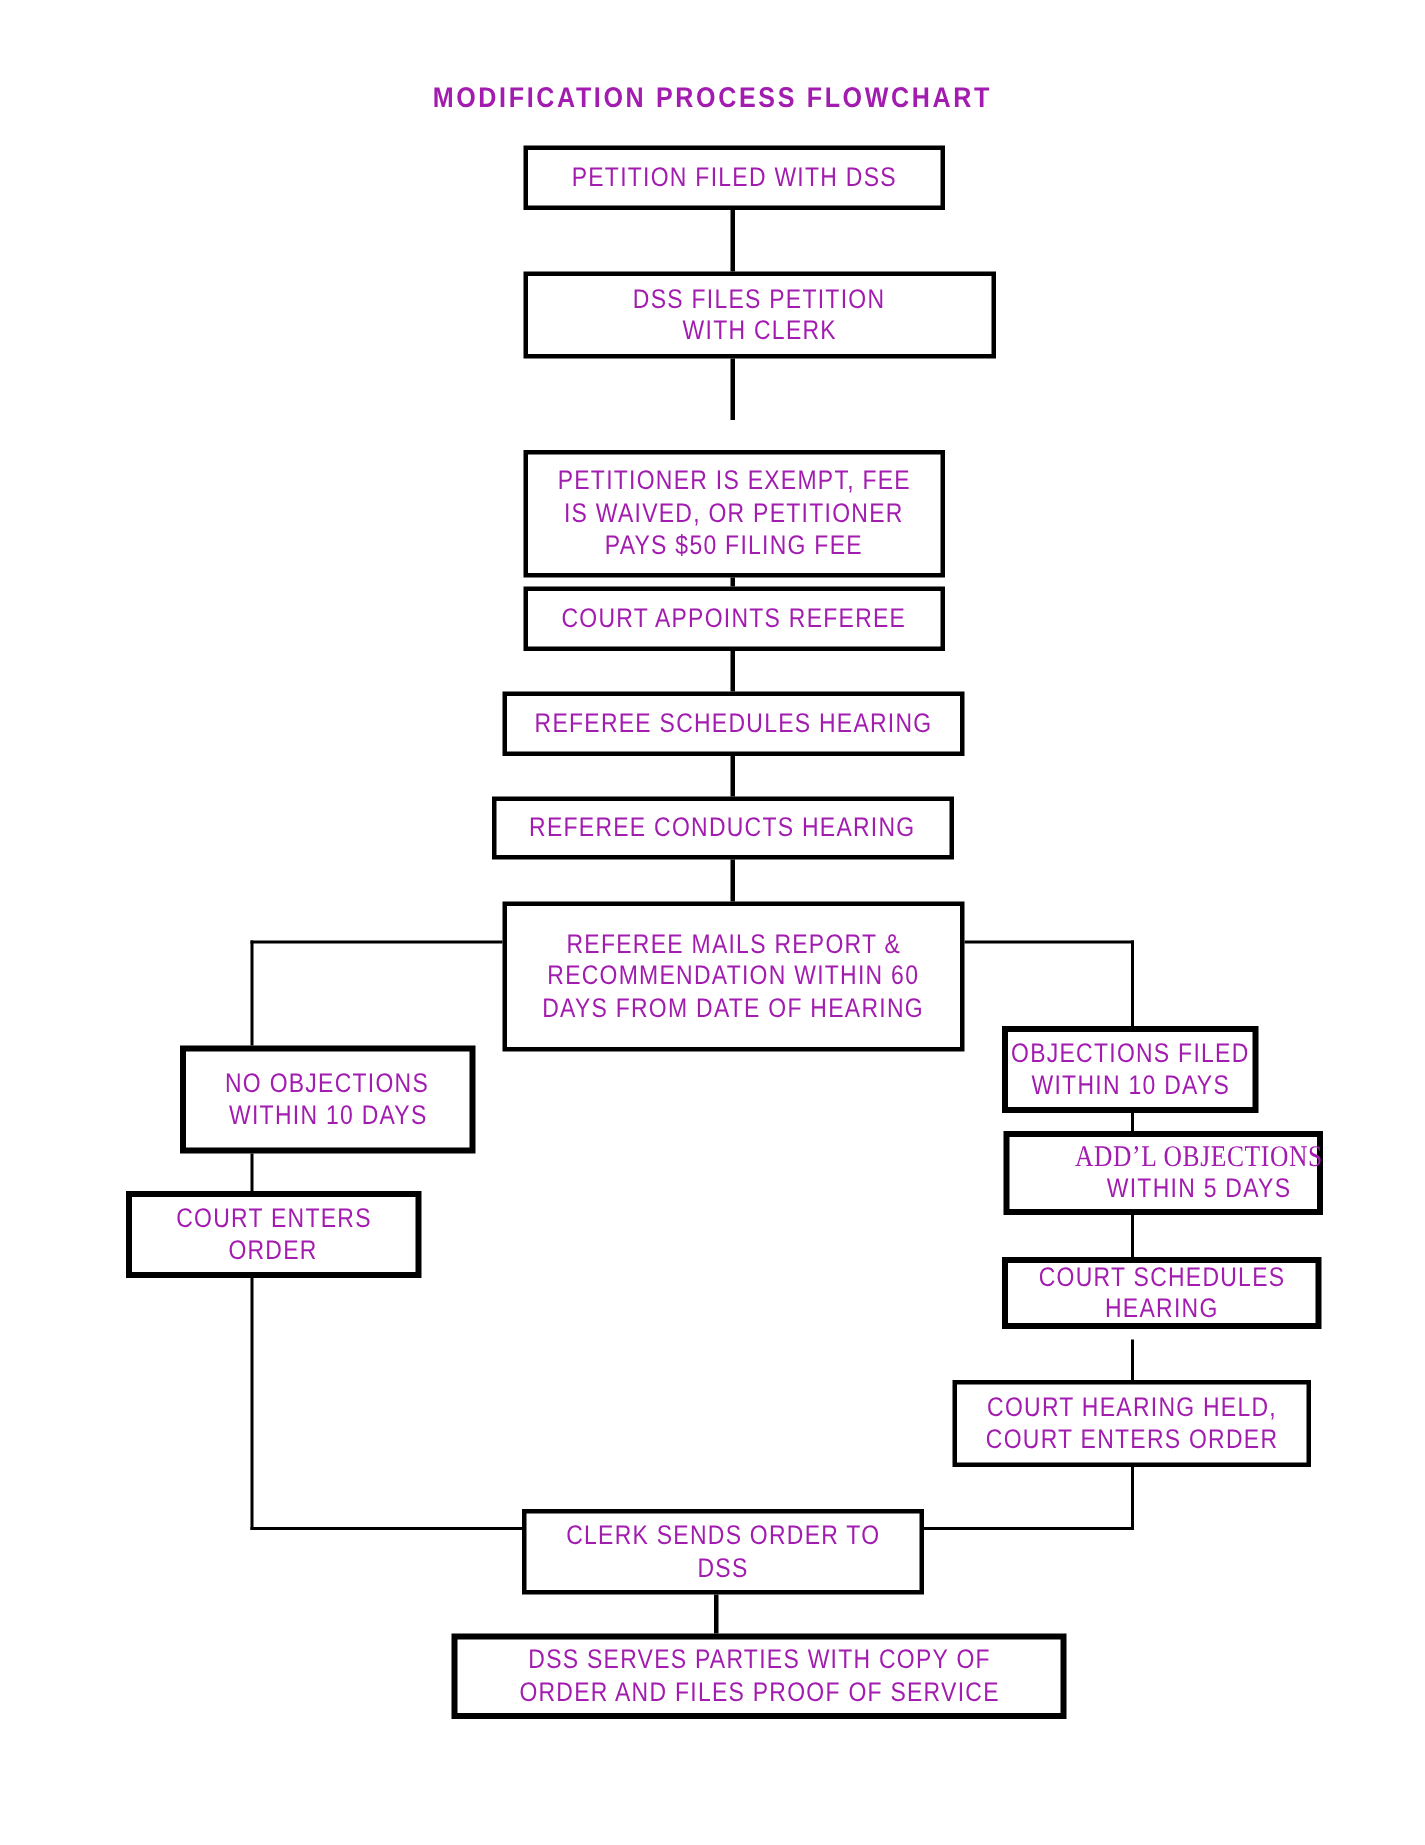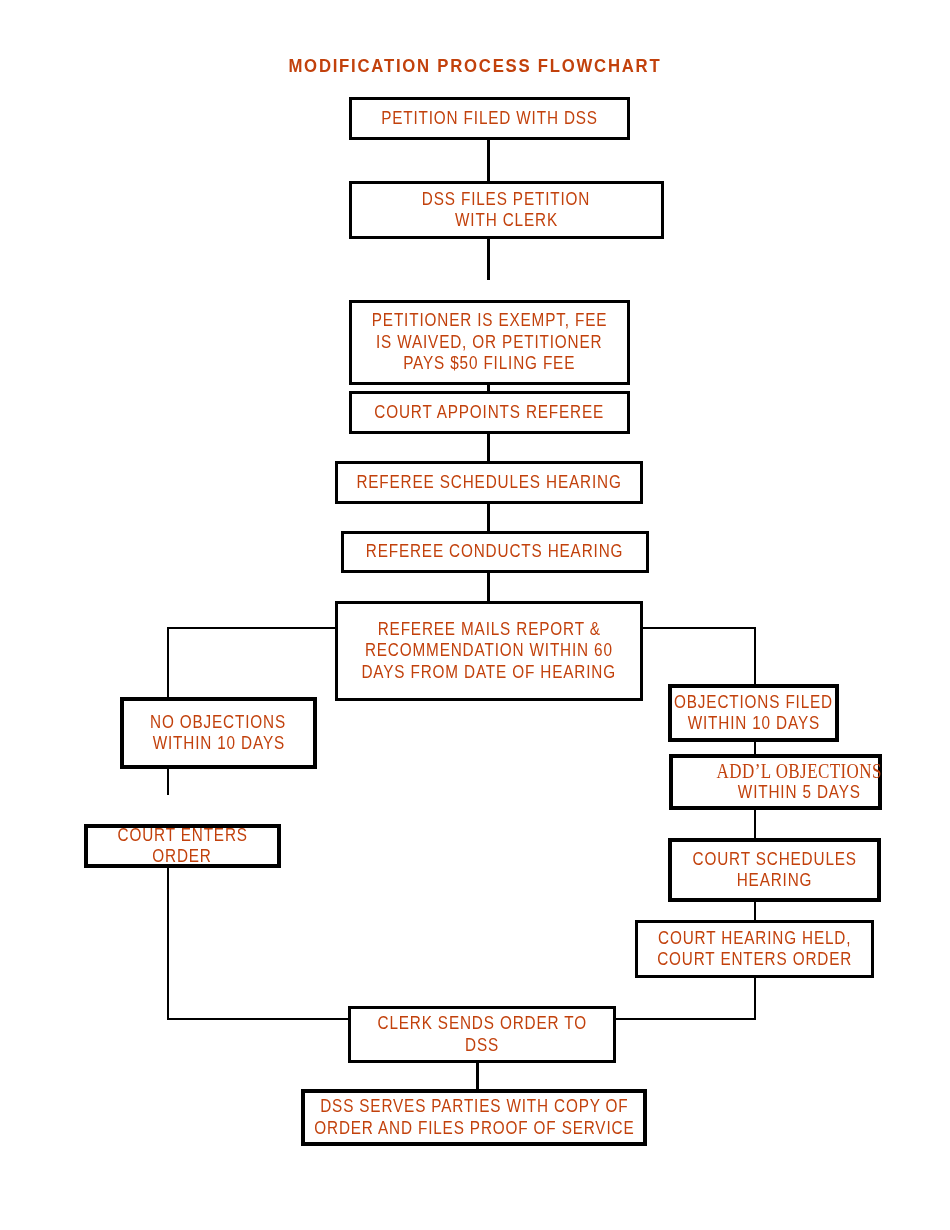--- a/index.html
+++ b/index.html
@@ -2,21 +2,21 @@
 <html><head>
 <meta charset="utf-8">
 <style>
   html, body { margin: 0; padding: 0; background: #ffffff; }
   .canvas {
     position: relative;
     width: 950px;
     height: 1230px;
     background: #ffffff;
     font-family: "Liberation Sans", "DejaVu Sans", sans-serif;
-    color: #c2410c;
+    color: #a21caf;
     overflow: hidden;
   }
   .title {
     position: absolute;
     top: 55px;
     left: 0;
     width: 100%;
     text-align: center;
     font-size: 19px;
     font-weight: 600;
@@ -48,30 +48,30 @@
     letter-spacing: 0.5px;
   }
   .conn { position: absolute; background: #000000; }
 
   
   .n1  { left: 349px; top: 97px;   width: 281px; height: 43px; }
   .n2  { left: 349px; top: 181px;  width: 315px; height: 58px; }
   .n3  { left: 349px; top: 279px;  width: 281px; height: 85px; margin-top: 21px; }
   .n4  { left: 349px; top: 391px;  width: 281px; height: 43px; }
   .n5  { left: 335px; top: 461px;  width: 308px; height: 43px; }
-  .n6  { left: 341px; top: 531px;  width: 308px; height: 42px; }
+  .n6  { left: 328px; top: 531px;  width: 308px; height: 42px; }
   .n7  { left: 335px; top: 601px;  width: 308px; height: 100px; }
   .nl1 { left: 84px;  top: 697px;  width: 197px; height: 72px; margin-left: 36px; }
-  .nl2 { left: 84px;  top: 824px;  width: 197px; height: 44px; }
+  .nl2 { left: 84px;  top: 794px;  width: 197px; height: 58px; }
   .nr1 { left: 668px; top: 684px;  width: 171px; height: 58px; }
   .nr2 { left: 669px; top: 754px;  width: 213px; height: 56px; padding-left: 48px; }
-  .nr3 { left: 668px; top: 838px;  width: 213px; height: 64px; }
+  .nr3 { left: 668px; top: 838px;  width: 213px; height: 48px; }
   .nr4 { left: 635px; top: 920px;  width: 239px; height: 58px; }
   .nb1 { left: 348px; top: 1006px; width: 268px; height: 57px; }
-  .nb2 { left: 301px; top: 1089px; width: 346px; height: 57px; }
+  .nb2 { left: 301px; top: 1089px; width: 410px; height: 57px; }
 
   
   .c1 { left: 487px; top: 139px;  width: 3px; height: 43px; }
   .c2 { left: 487px; top: 238px;  width: 3px; height: 42px; }
   .c3 { left: 487px; top: 363px;  width: 3px; height: 29px; }
   .c4 { left: 487px; top: 433px;  width: 3px; height: 29px; }
   .c5 { left: 487px; top: 503px;  width: 3px; height: 29px; }
   .c6 { left: 487px; top: 572px;  width: 3px; height: 30px; }
   .c7 { left: 476px; top: 1062px; width: 3px; height: 28px; }
 

